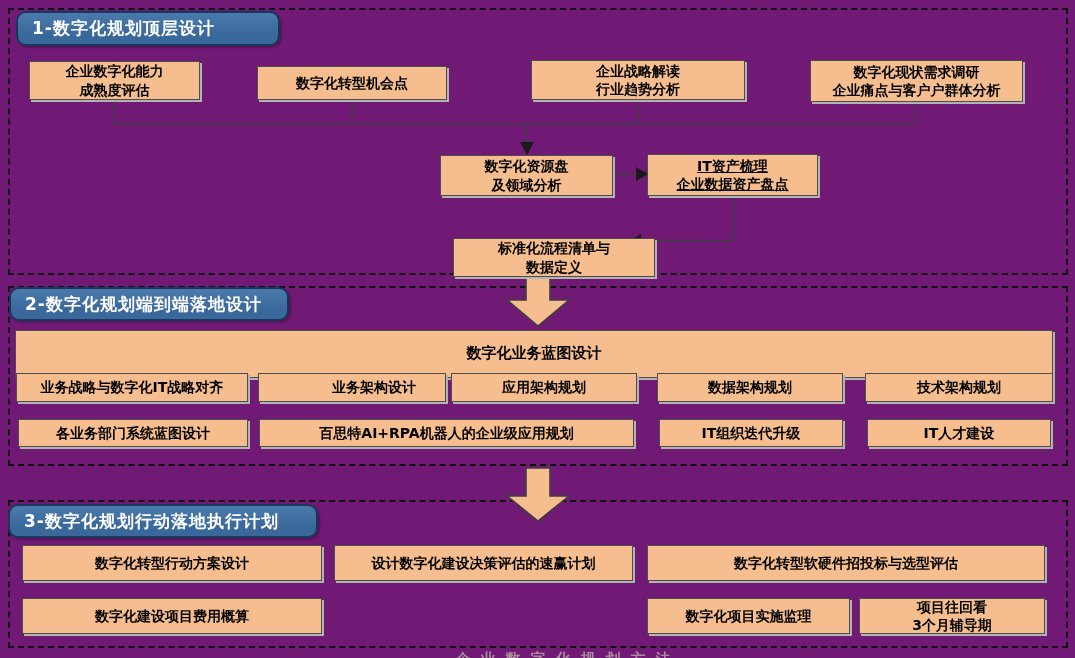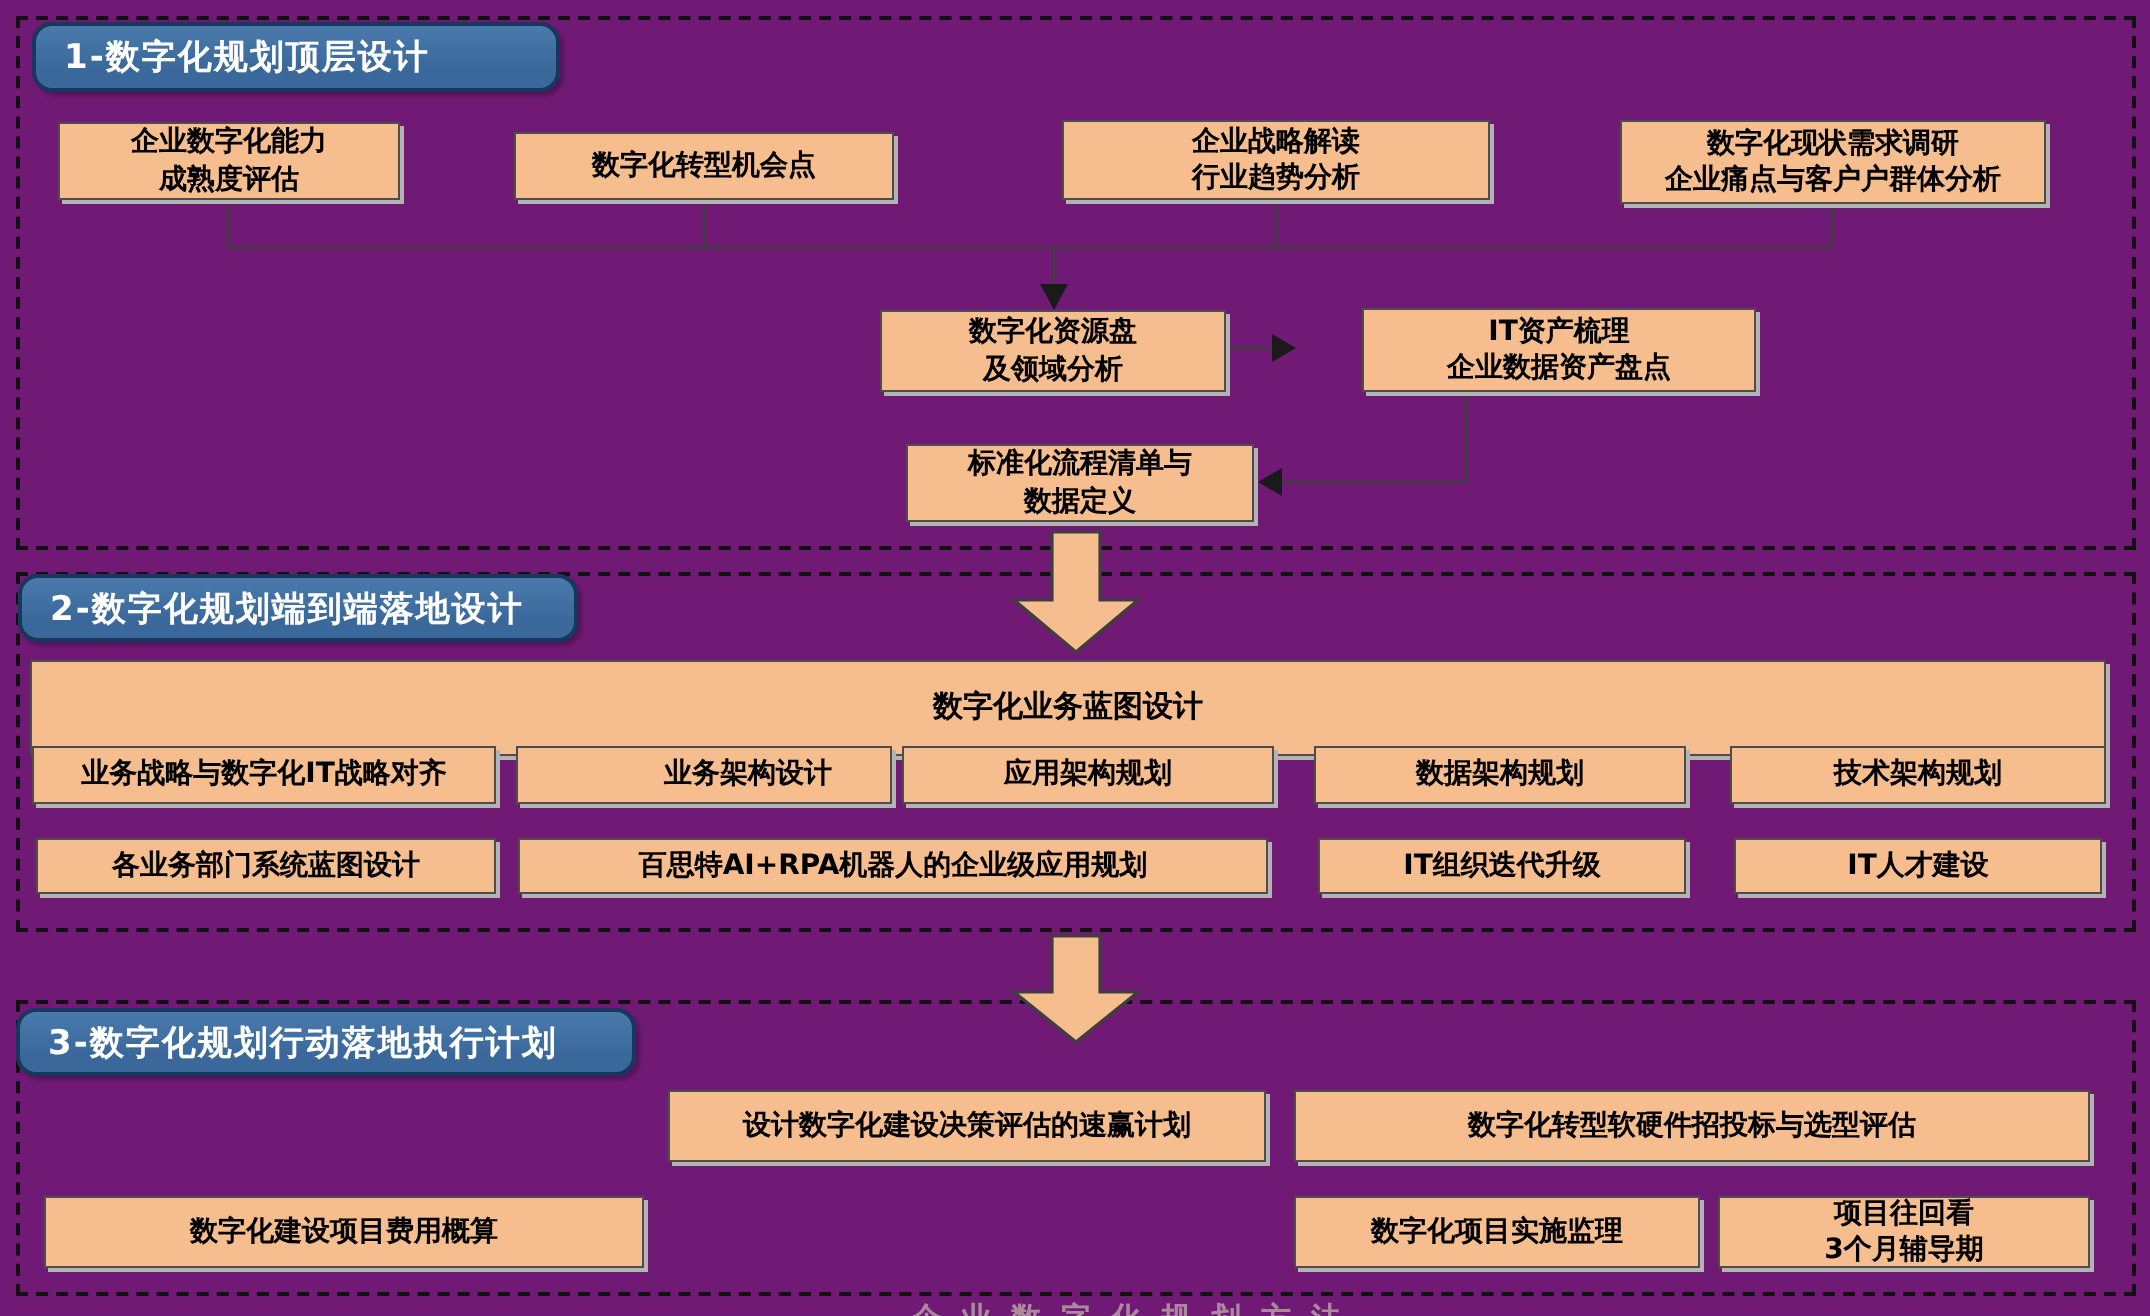--- a/index.html
+++ b/index.html
@@ -68,38 +68,39 @@
 
   <div class="obox" style="left:29px;top:61px;width:171px;height:39px;">企业数字化能力
 成熟度评估</div>
   <div class="obox" style="left:257px;top:66px;width:190px;height:34px;">数字化转型机会点</div>
   <div class="obox" style="left:531px;top:60px;width:214px;height:40px;">企业战略解读
 行业趋势分析</div>
   <div class="obox" style="left:810px;top:60px;width:213px;height:42px;">数字化现状需求调研
 企业痛点与客户户群体分析</div>
   <div class="obox" style="left:440px;top:155px;width:173px;height:41px;">数字化资源盘
 及领域分析</div>
-  <div class="obox" style="left:681px;top:154px;width:197px;height:42px;">IT资产梳理
+  <div class="obox" style="left:647px;top:154px;width:171px;height:42px;text-decoration:underline;">IT资产梳理
 企业数据资产盘点</div>
-  <div class="obox" style="left:453px;top:222px;width:174px;height:39px;">标准化流程清单与
+  <div class="obox" style="left:453px;top:238px;width:202px;height:39px;">标准化流程清单与
 数据定义</div>
 
   <div class="obox banner" style="left:15px;top:330px;width:1038px;height:48px;">数字化业务蓝图设计</div>
 
   <div class="obox" style="left:16px;top:373px;width:232px;height:29px;">业务战略与数字化IT战略对齐</div>
   <div class="obox" style="left:258px;top:373px;width:188px;height:29px;padding-left:44px;">业务架构设计</div>
   <div class="obox" style="left:451px;top:373px;width:186px;height:29px;">应用架构规划</div>
   <div class="obox" style="left:657px;top:373px;width:186px;height:29px;">数据架构规划</div>
   <div class="obox" style="left:865px;top:373px;width:188px;height:29px;">技术架构规划</div>
 
   <div class="obox" style="left:18px;top:419px;width:230px;height:28px;">各业务部门系统蓝图设计</div>
   <div class="obox" style="left:259px;top:419px;width:375px;height:28px;">百思特AI+RPA机器人的企业级应用规划</div>
   <div class="obox" style="left:659px;top:419px;width:184px;height:28px;">IT组织迭代升级</div>
   <div class="obox" style="left:867px;top:419px;width:184px;height:28px;">IT人才建设</div>
 
+  <div class="obox" style="left:22px;top:545px;width:300px;height:36px;">数字化转型行动方案设计</div>
   <div class="obox" style="left:334px;top:545px;width:299px;height:36px;">设计数字化建设决策评估的速赢计划</div>
   <div class="obox" style="left:647px;top:545px;width:398px;height:36px;">数字化转型软硬件招投标与选型评估</div>
 
   <div class="obox" style="left:22px;top:598px;width:300px;height:36px;">数字化建设项目费用概算</div>
   <div class="obox" style="left:647px;top:598px;width:203px;height:36px;text-align:right;">数字化项目实施监理</div>
   <div class="obox" style="left:859px;top:598px;width:186px;height:36px;">项目往回看
 3个月辅导期</div>
 
 </div>
 

